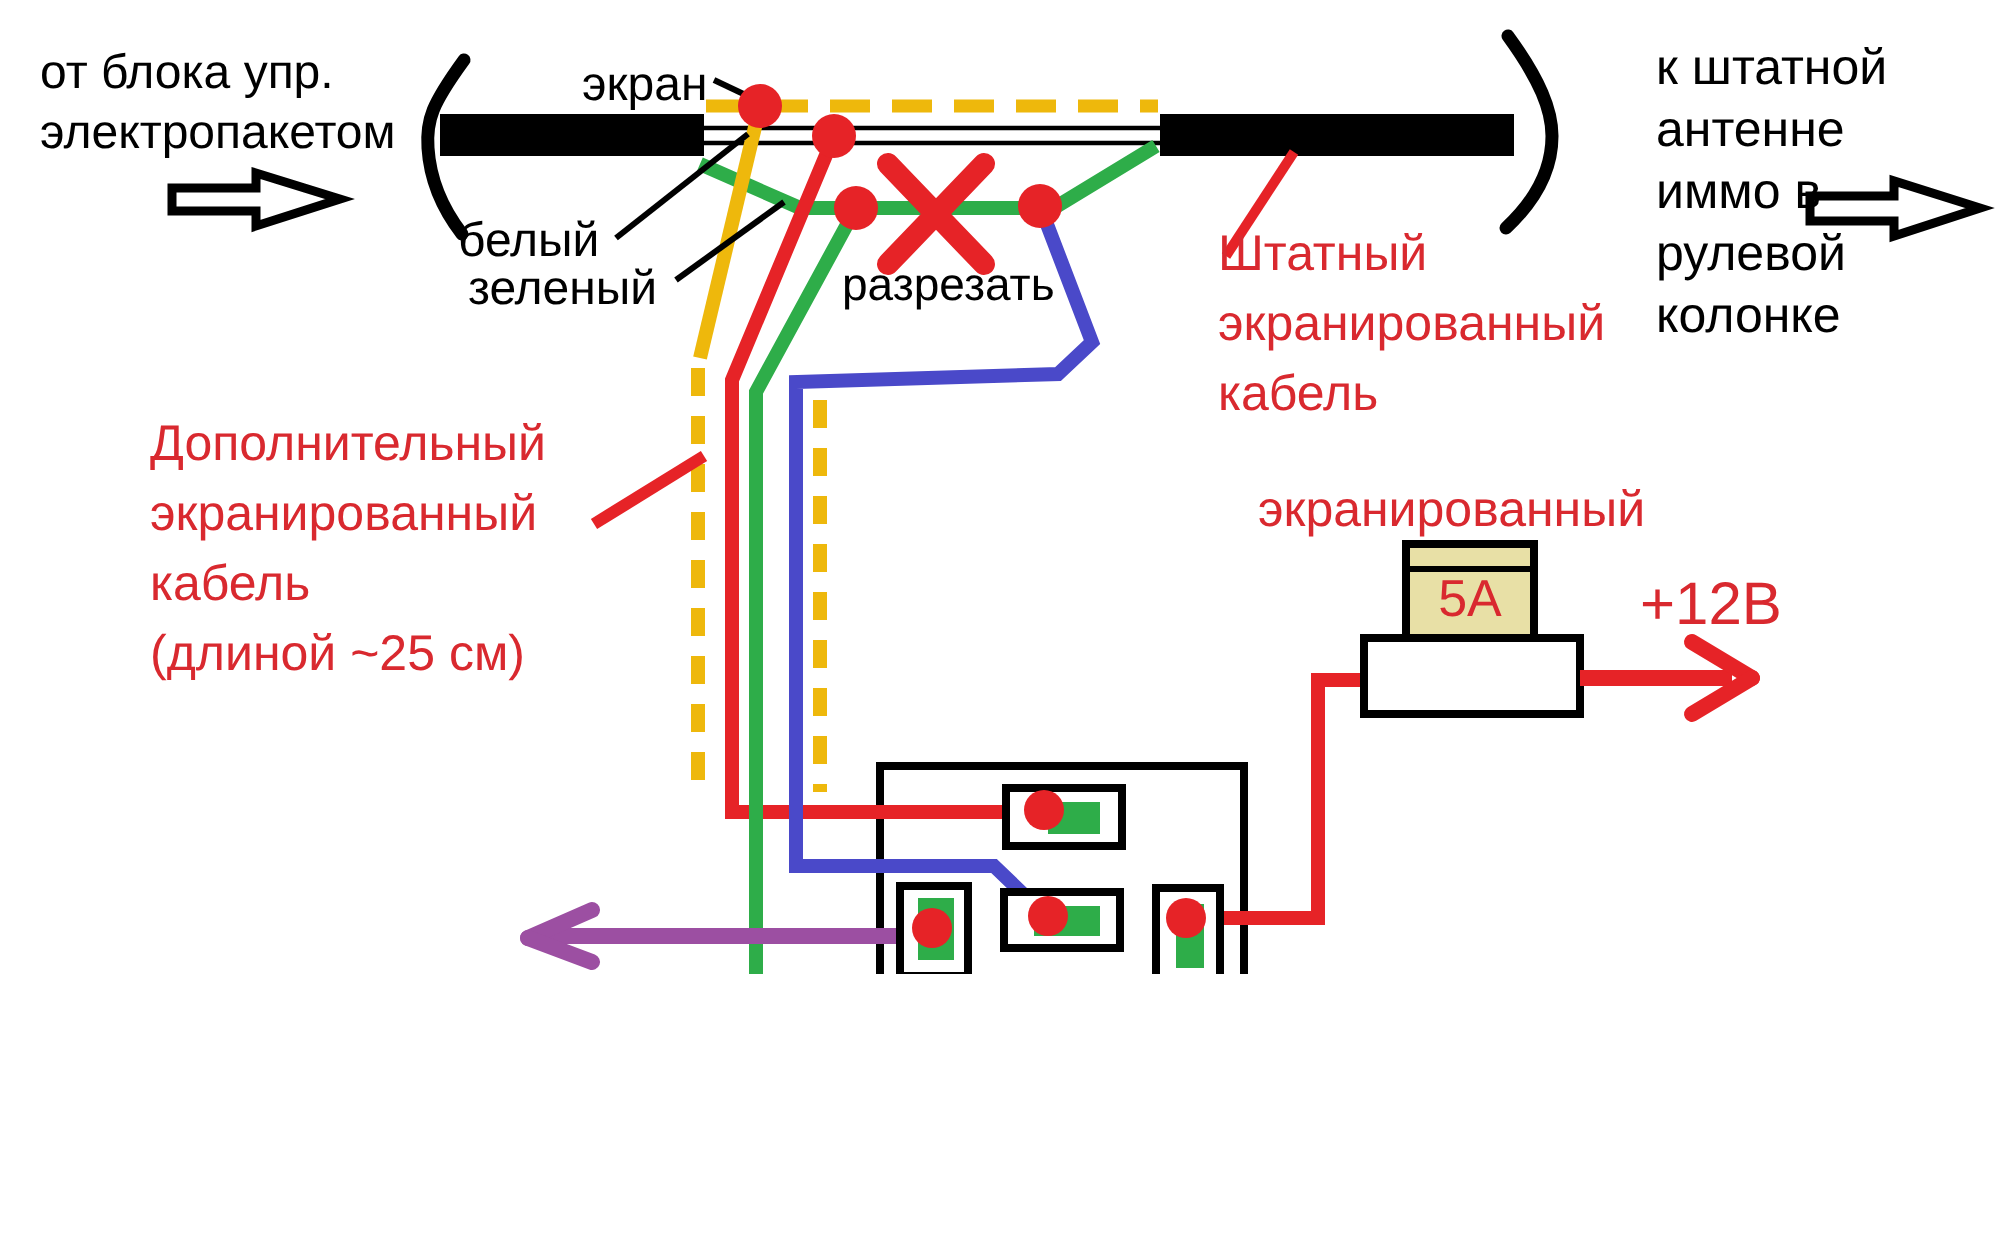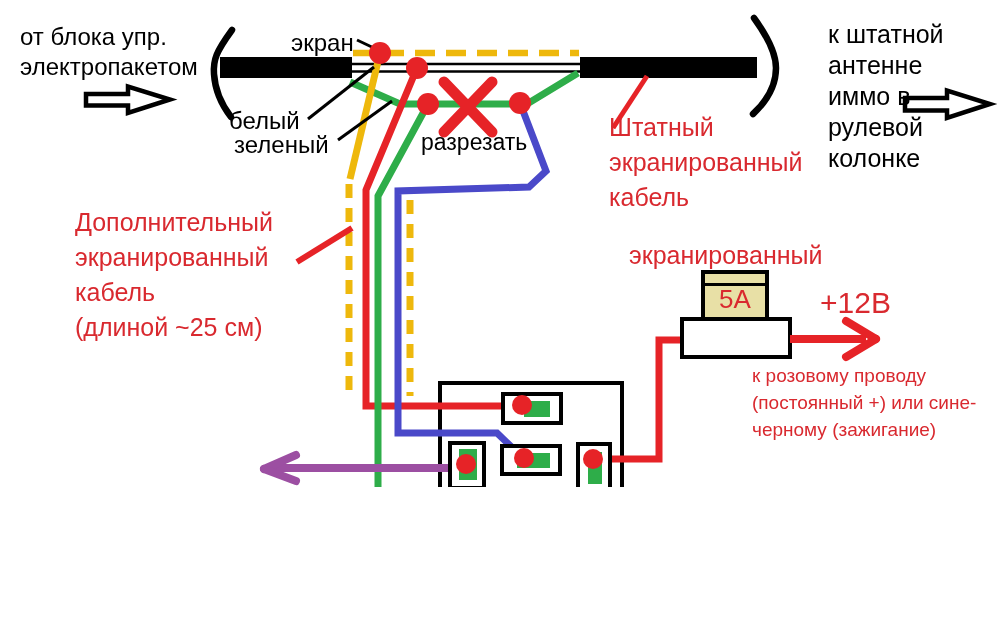--- a/index.html
+++ b/index.html
@@ -140,17 +140,14 @@
   <div class="label t-red  s25w" style="left:609px;top:110px;">Штатный
 экранированный
 кабель</div>
   <div class="label t-red  s25w" style="left:75px;top:205px;">Дополнительный
 экранированный
 кабель
 (длиной ~25 см)</div>
   <div class="label t-red  s25" style="left:629px;top:240px;">экранированный</div>
   <div class="label t-red  s26f" style="left:703px;top:286px;width:64px;">5А</div>
   <div class="label t-red  s30" style="left:820px;top:287px;">+12В</div>
-  <div class="label t-red  s19" style="left:752px;top:362px;">к розовому проводу
-(постоянный +) или сине-
-черному (зажигание)</div>
 
 </div>
 
 </body></html>

